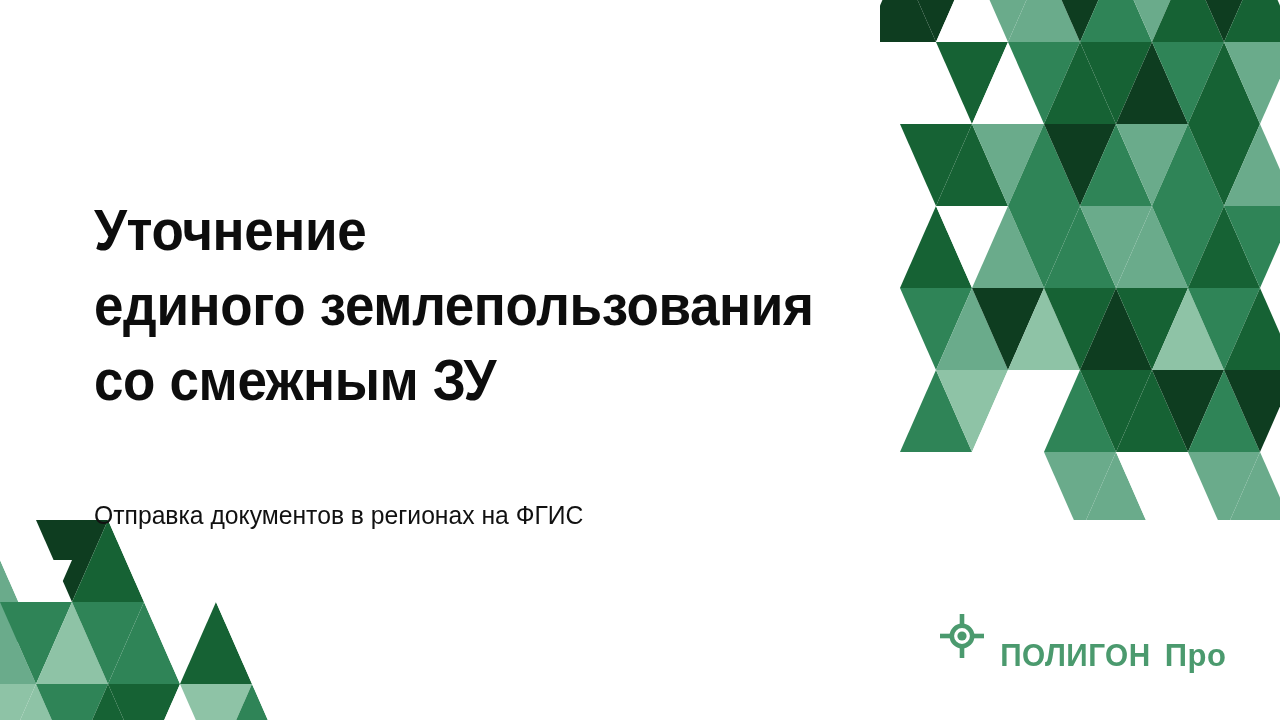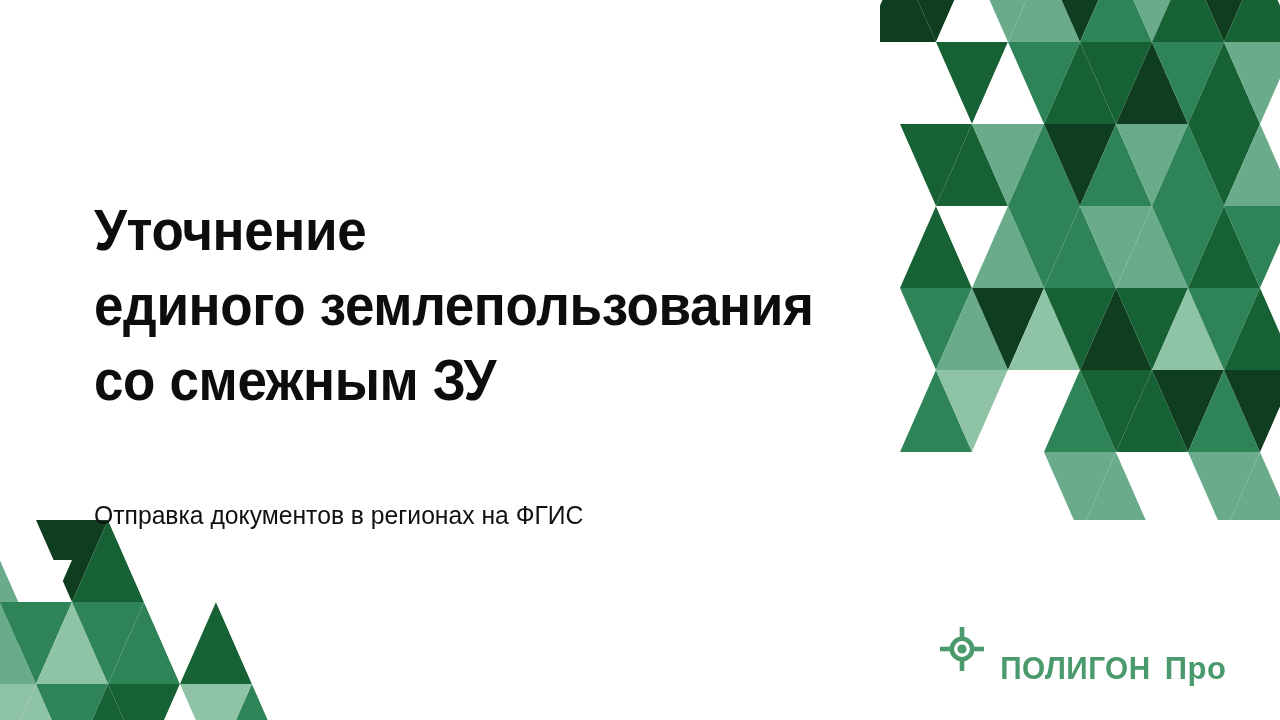--- a/index.html
+++ b/index.html
@@ -62,21 +62,21 @@
     line-height:1.2;
     color:#111111;
     transform:scaleX(0.95);
     transform-origin:left center;
   }
 
   
   #logo {
     position:absolute;
     left:938px;
-    bottom:33px;
+    bottom:46px;
     display:flex;
     align-items:center;
     gap:11px;
   }
   #logo-mark { display:block; width:48px; height:48px; }
   #logo-wordmark {
     display:flex;
     align-items:baseline;
     gap:11px;
     font-family:"Liberation Sans", sans-serif;

